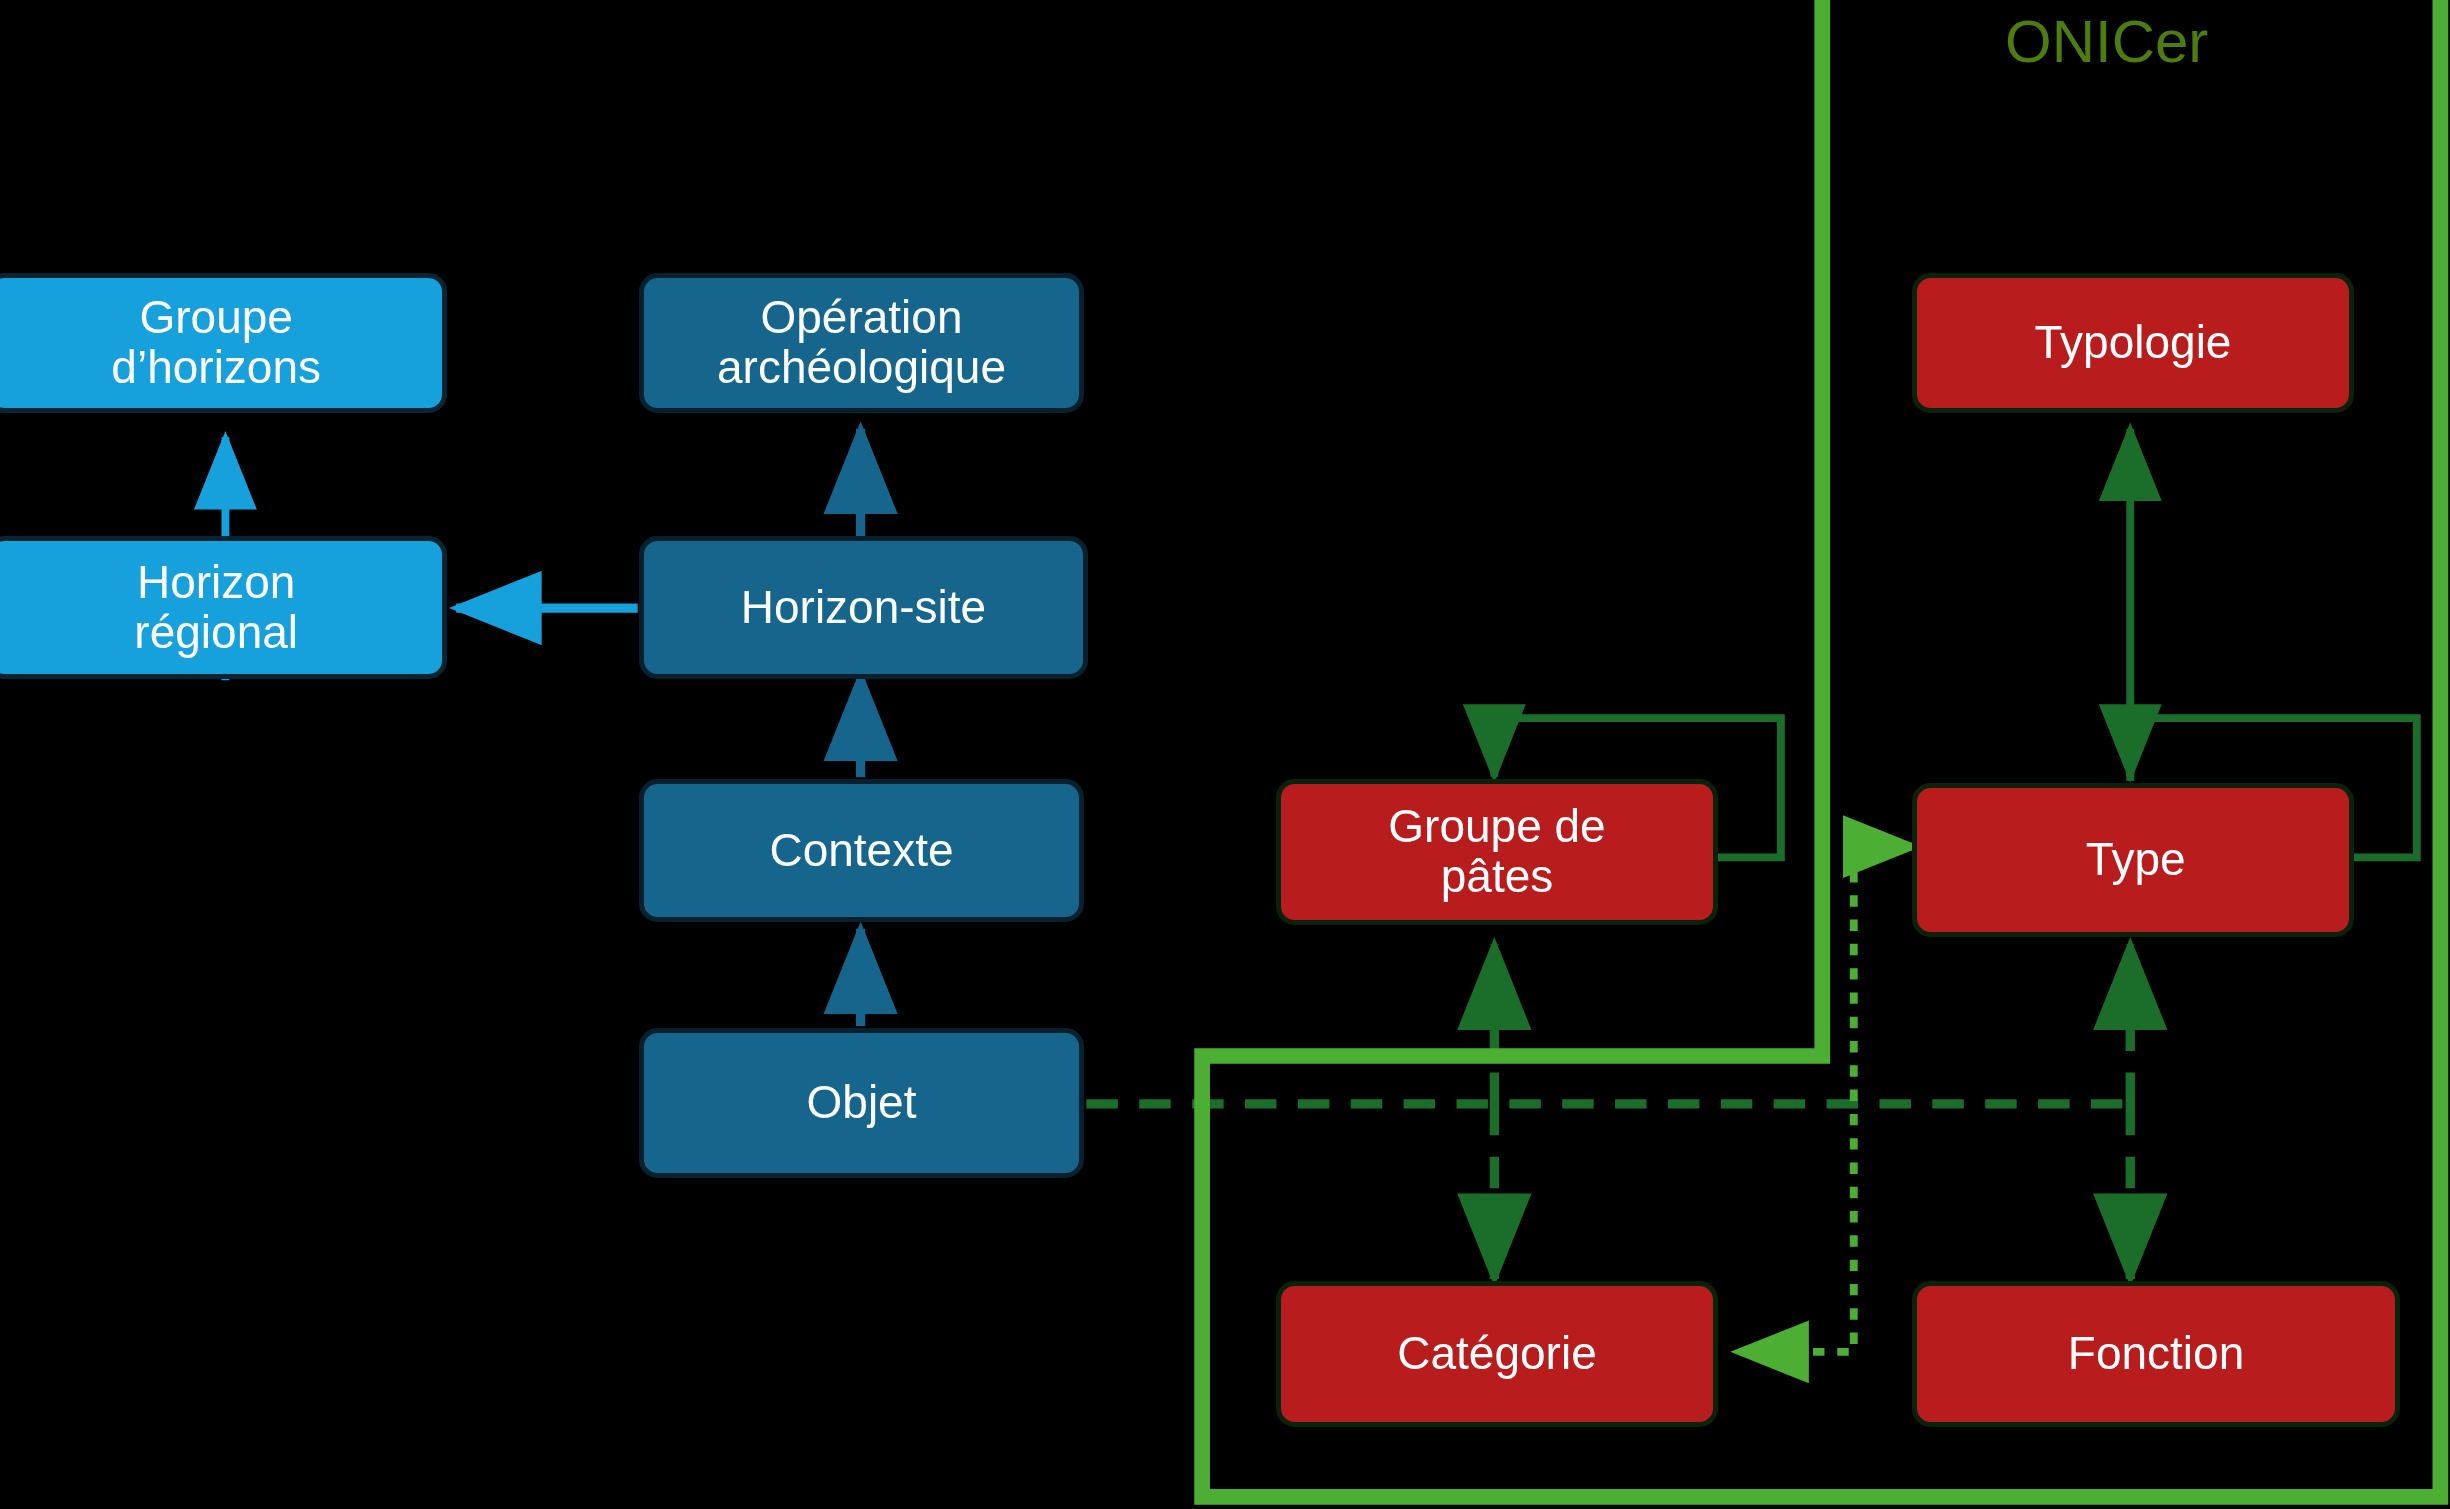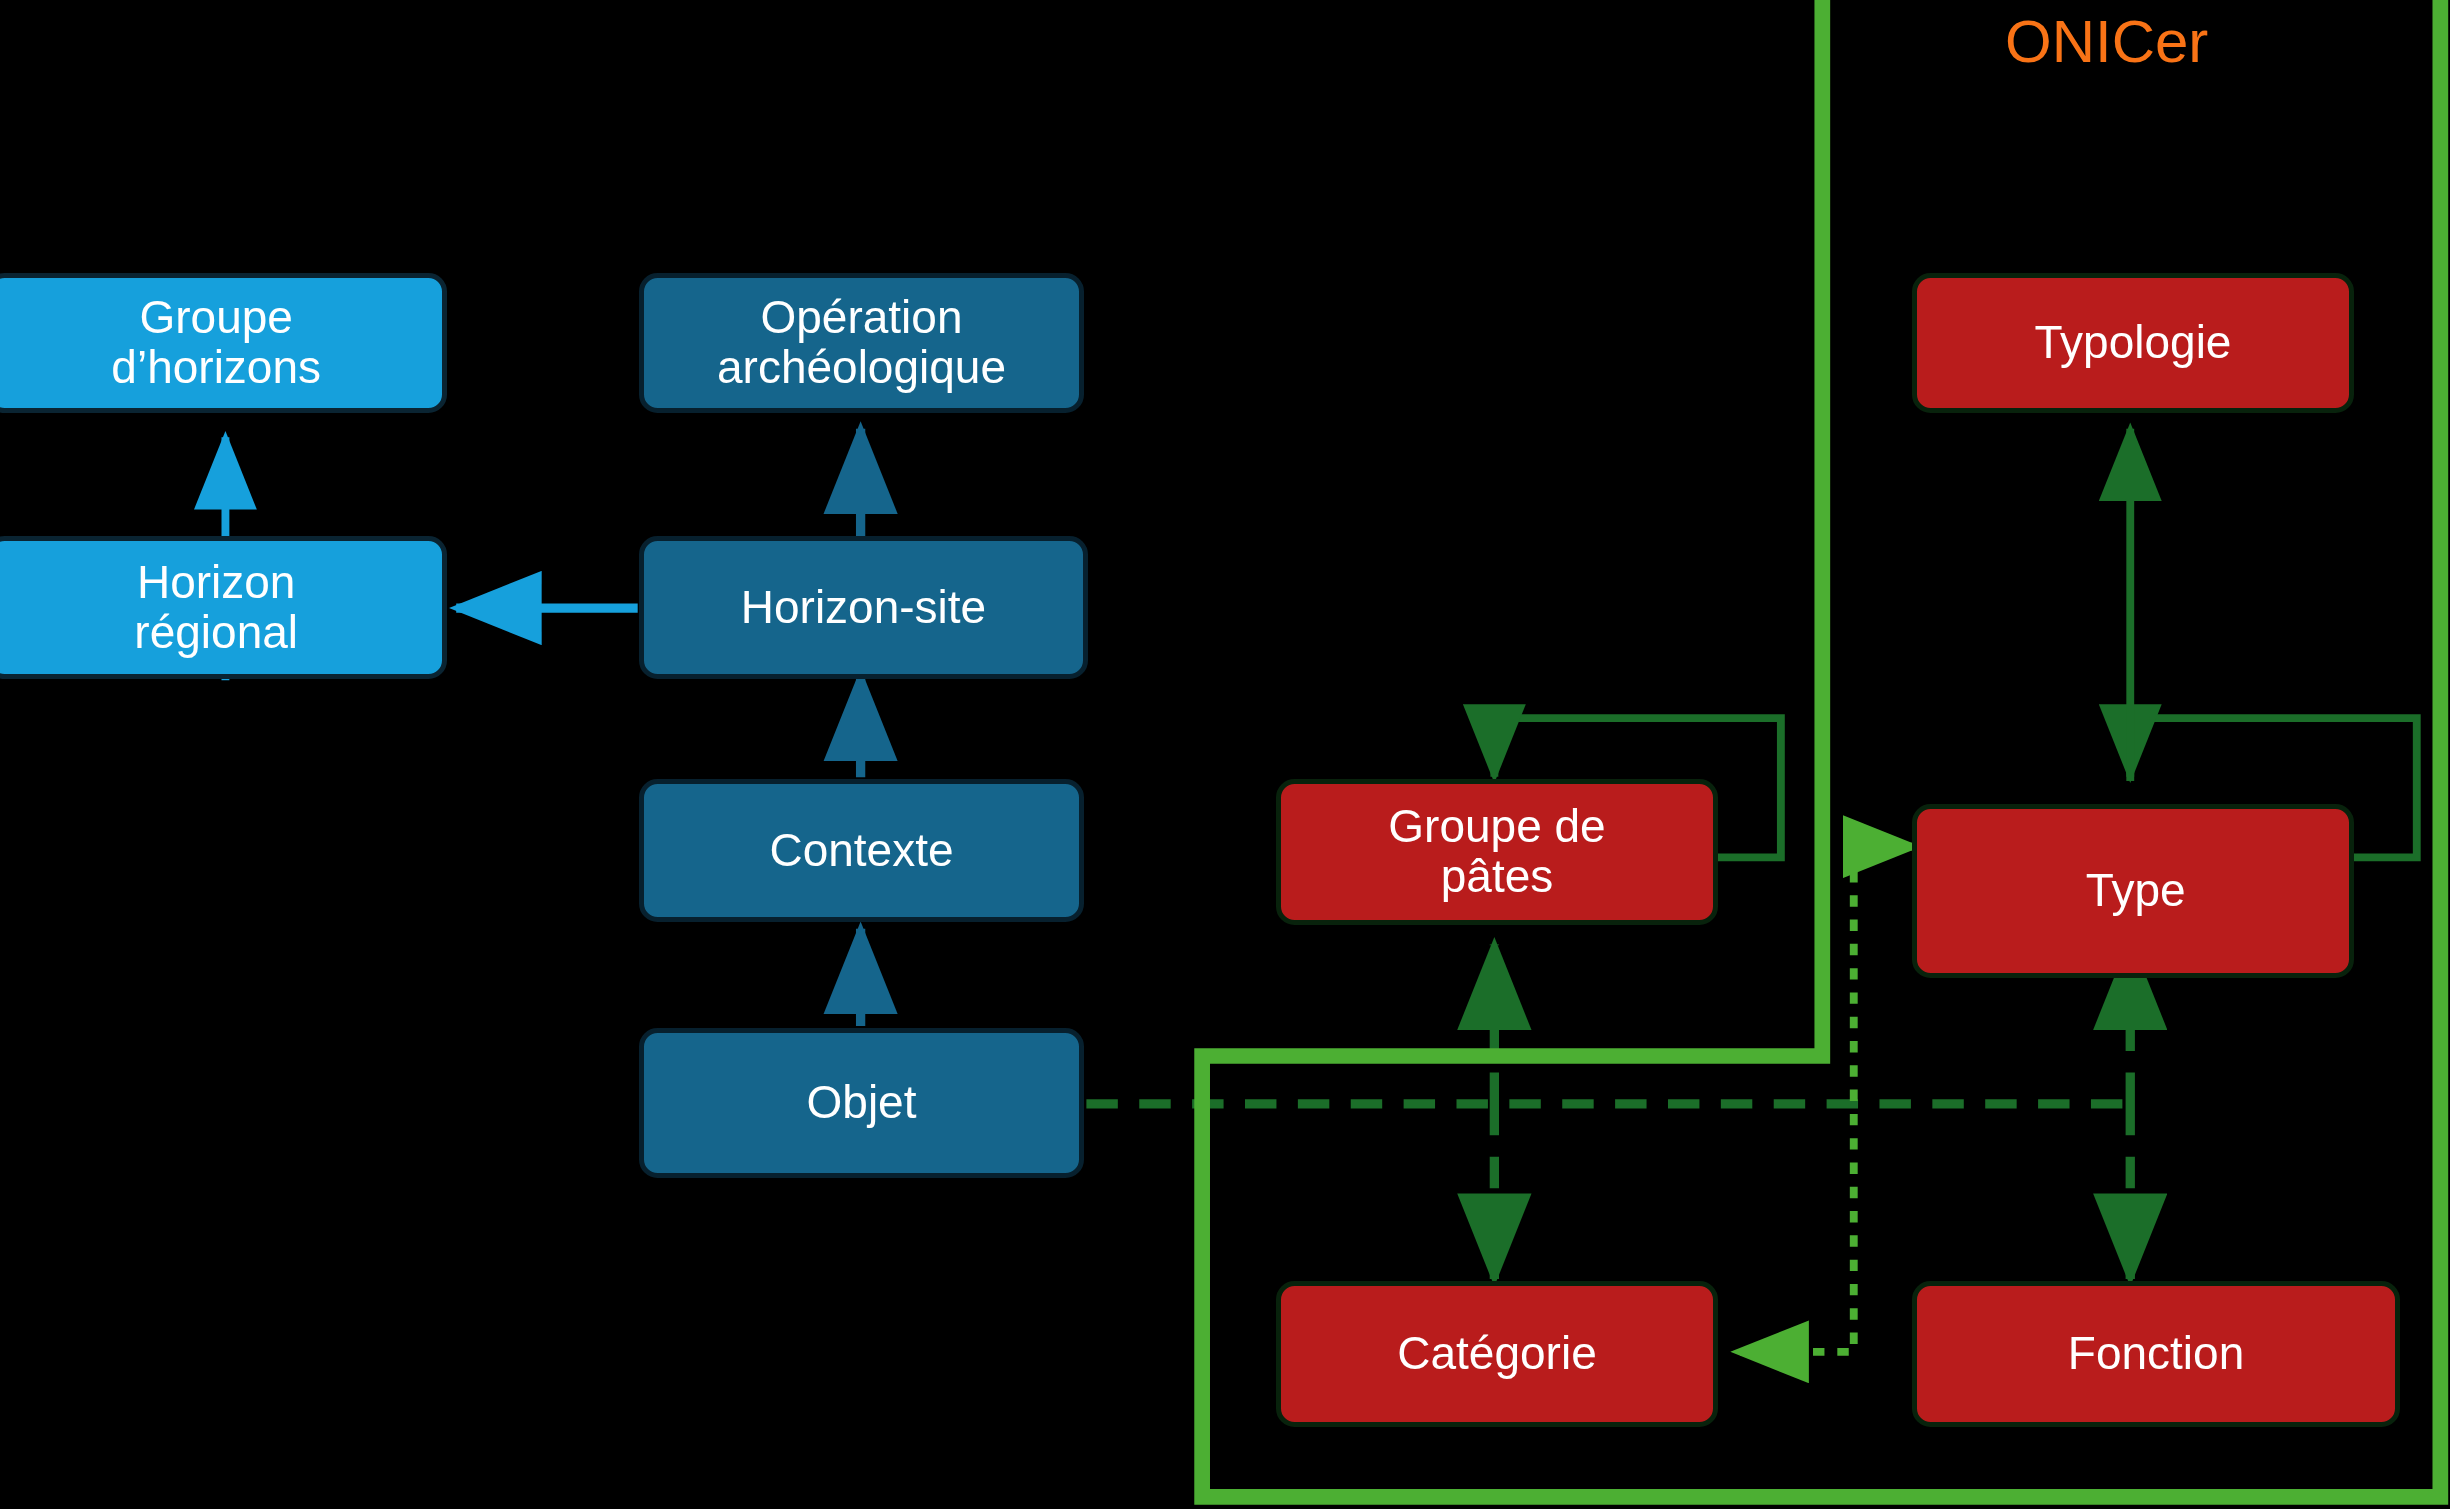--- a/index.html
+++ b/index.html
@@ -50,21 +50,21 @@
     border: 5px solid #07202E;
     font-size: 46px;
   }
   .node.green {
     background: #b91c1c;
     border: 5px solid #08220C;
     font-size: 46px;
   }
   #onicer-title {
     position: absolute;
-    color: #f97316;
+    color: #4d7c0f;
     font-size: 60px;
     z-index: 6;
     white-space: nowrap;
   }
 </style>
 </head>
 <body>
 
 <div id="stage">
 
@@ -189,21 +189,21 @@
     <span>
       <span>Groupe de</span><br>
       <span>pâtes</span>
     </span>
   </div>
 
   <div class="node green" style="left:1912px; top:273px; width:442px; height:140px;">
     <span>Typologie</span>
   </div>
 
-  <div class="node green" style="left:1912px; top:804px; width:442px; height:174px;padding-left:14px;">
+  <div class="node green" style="left:1912px; top:783px; width:442px; height:154px;padding-left:14px;">
     <span>Type</span>
   </div>
 
   <div class="node green" style="left:1912px; top:1281px; width:488px; height:146px;">
     <span>Fonction</span>
   </div>
 
 </div>
 
 

